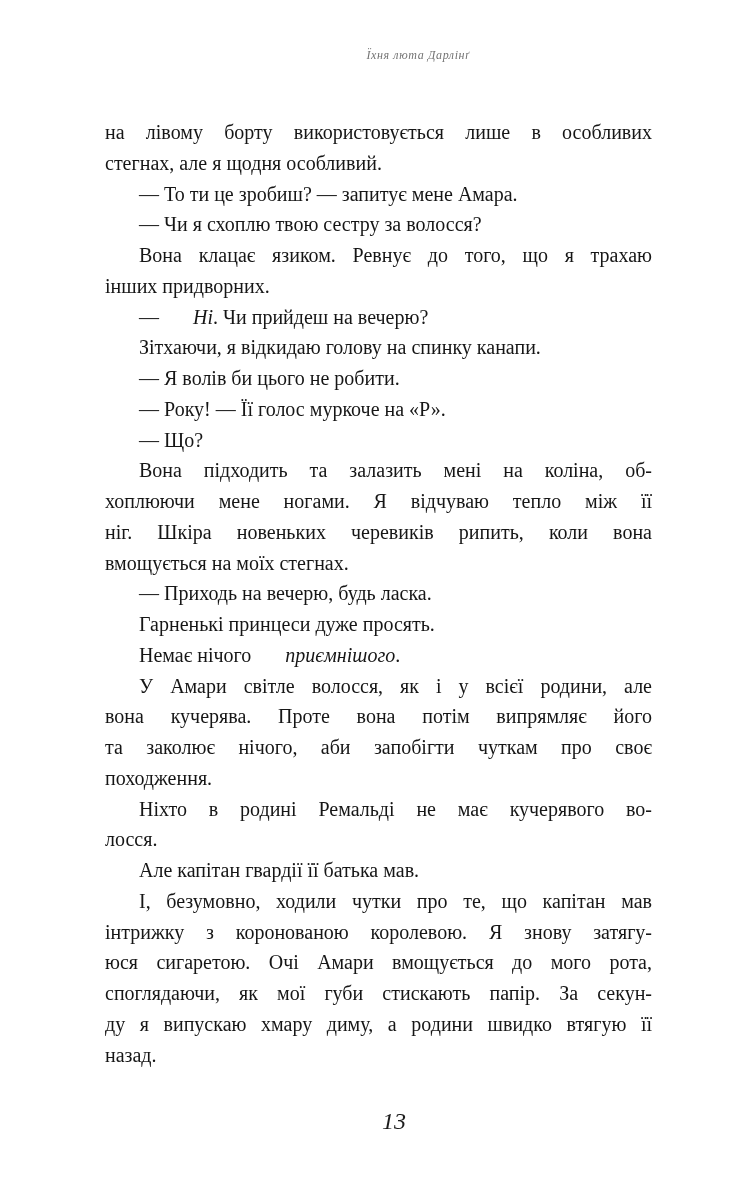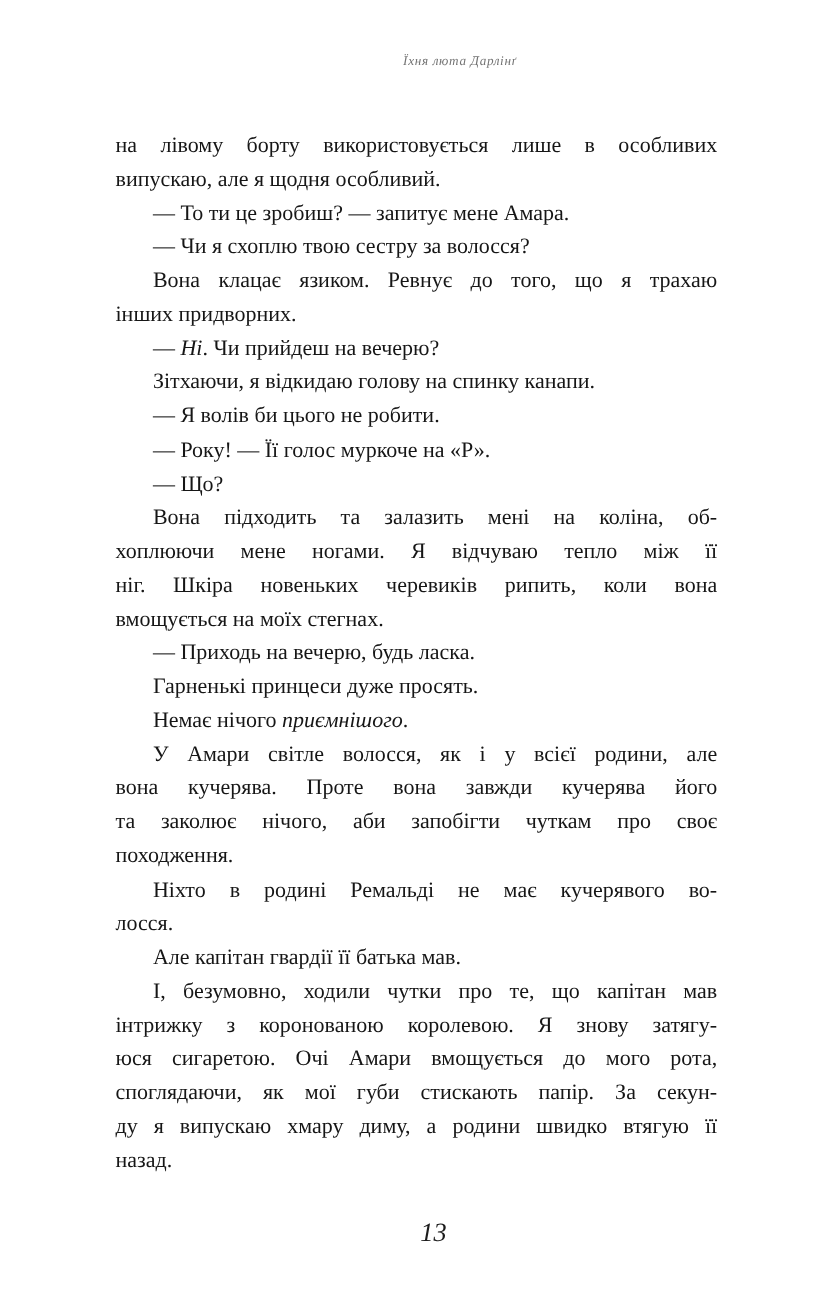--- a/index.html
+++ b/index.html
@@ -42,59 +42,60 @@
   }
   .line.justify {
     text-align: justify;
     text-align-last: justify;
   }
   .line.indent {
     text-indent: 34px;
   }
   .it {
     font-style: italic;
+    margin-left: 29px;
   }
   .page-number {
     position: absolute;
     top: 1108px;
     left: 16px;
     width: 100%;
     text-align: center;
     font-style: italic;
     font-size: 24px;
     color: #1c1c1c;
   }
 </style>
 </head>
 <body>
 
 <div class="page">
   <div class="running-head">Їхня люта Дарлінґ</div>
 
   <div class="text-block" id="text-block">
       <div class="line justify"><span>на лівому борту використовується лише в особливих</span></div>
-      <div class="line"><span>випускаю, але я щодня особливий.</span></div>
+      <div class="line"><span>стегнах, але я щодня особливий.</span></div>
       <div class="line indent"><span>— То ти це зробиш? — запитує мене Амара.</span></div>
       <div class="line indent"><span>— Чи я схоплю твою сестру за волосся?</span></div>
       <div class="line justify indent"><span>Вона клацає язиком. Ревнує до того, що я трахаю</span></div>
       <div class="line"><span>інших придворних.</span></div>
       <div class="line indent"><span>— </span><span class="it">Ні</span><span>. Чи прийдеш на вечерю?</span></div>
       <div class="line indent"><span>Зітхаючи, я відкидаю голову на спинку канапи.</span></div>
       <div class="line indent"><span>— Я волів би цього не робити.</span></div>
       <div class="line indent"><span>— Року! — Її голос муркоче на «Р».</span></div>
       <div class="line indent"><span>— Що?</span></div>
       <div class="line justify indent"><span>Вона підходить та залазить мені на коліна, об-</span></div>
       <div class="line justify"><span>хоплюючи мене ногами. Я відчуваю тепло між її</span></div>
       <div class="line justify"><span>ніг. Шкіра новеньких черевиків рипить, коли вона</span></div>
       <div class="line"><span>вмощується на моїх стегнах.</span></div>
       <div class="line indent"><span>— Приходь на вечерю, будь ласка.</span></div>
       <div class="line indent"><span>Гарненькі принцеси дуже просять.</span></div>
       <div class="line indent"><span>Немає нічого </span><span class="it">приємнішого</span><span>.</span></div>
       <div class="line justify indent"><span>У Амари світле волосся, як і у всієї родини, але</span></div>
-      <div class="line justify"><span>вона кучерява. Проте вона завжди кучерява його</span></div>
+      <div class="line justify"><span>вона кучерява. Проте вона потім випрямляє його</span></div>
       <div class="line justify"><span>та заколює нічого, аби запобігти чуткам про своє</span></div>
       <div class="line"><span>походження.</span></div>
       <div class="line justify indent"><span>Ніхто в родині Ремальді не має кучерявого во-</span></div>
       <div class="line"><span>лосся.</span></div>
       <div class="line indent"><span>Але капітан гвардії її батька мав.</span></div>
       <div class="line justify indent"><span>І, безумовно, ходили чутки про те, що капітан мав</span></div>
       <div class="line justify"><span>інтрижку з коронованою королевою. Я знову затягу-</span></div>
       <div class="line justify"><span>юся сигаретою. Очі Амари вмощується до мого рота,</span></div>
       <div class="line justify"><span>споглядаючи, як мої губи стискають папір. За секун-</span></div>
       <div class="line justify"><span>ду я випускаю хмару диму, а родини швидко втягую її</span></div>

